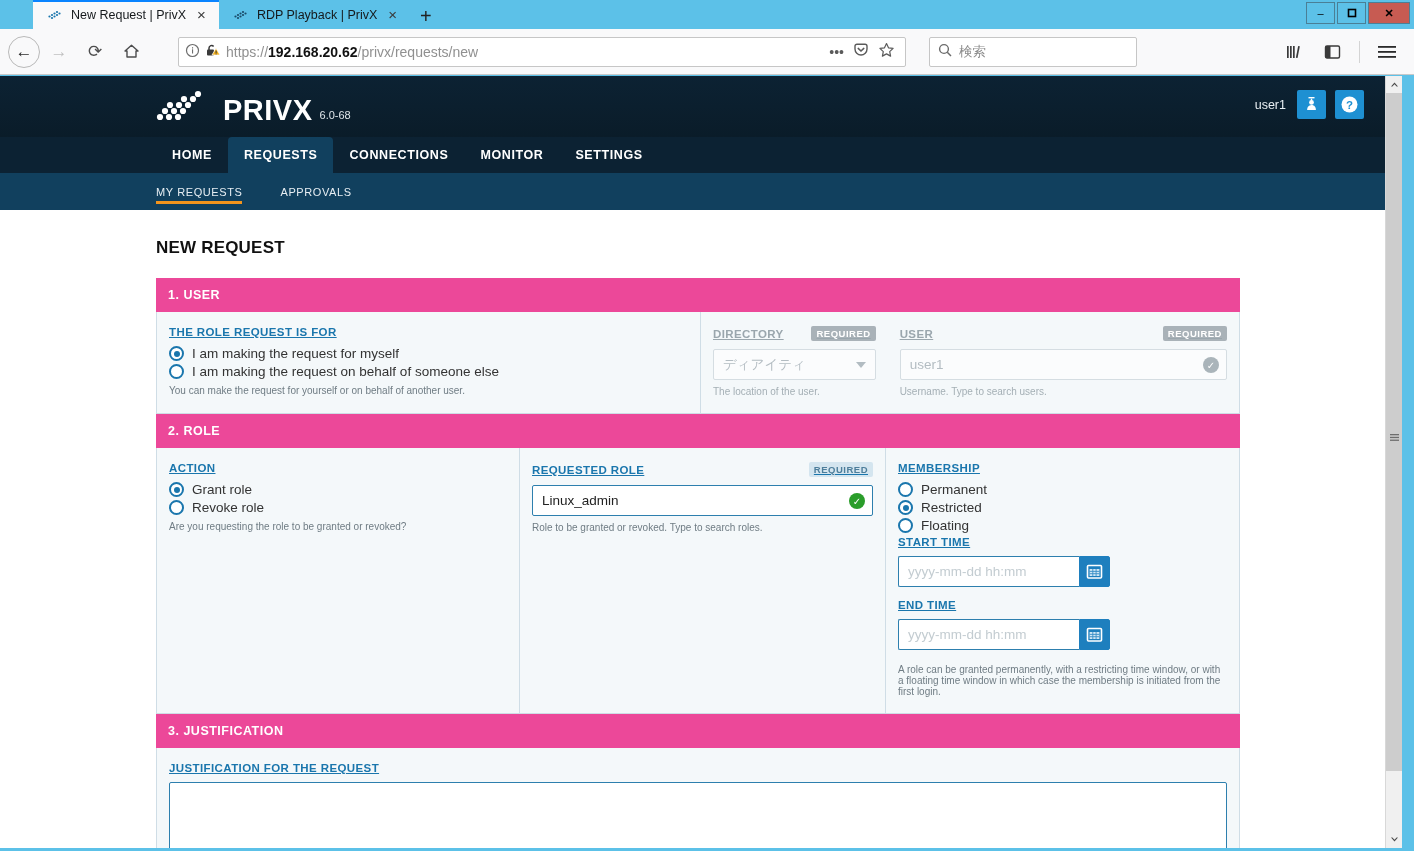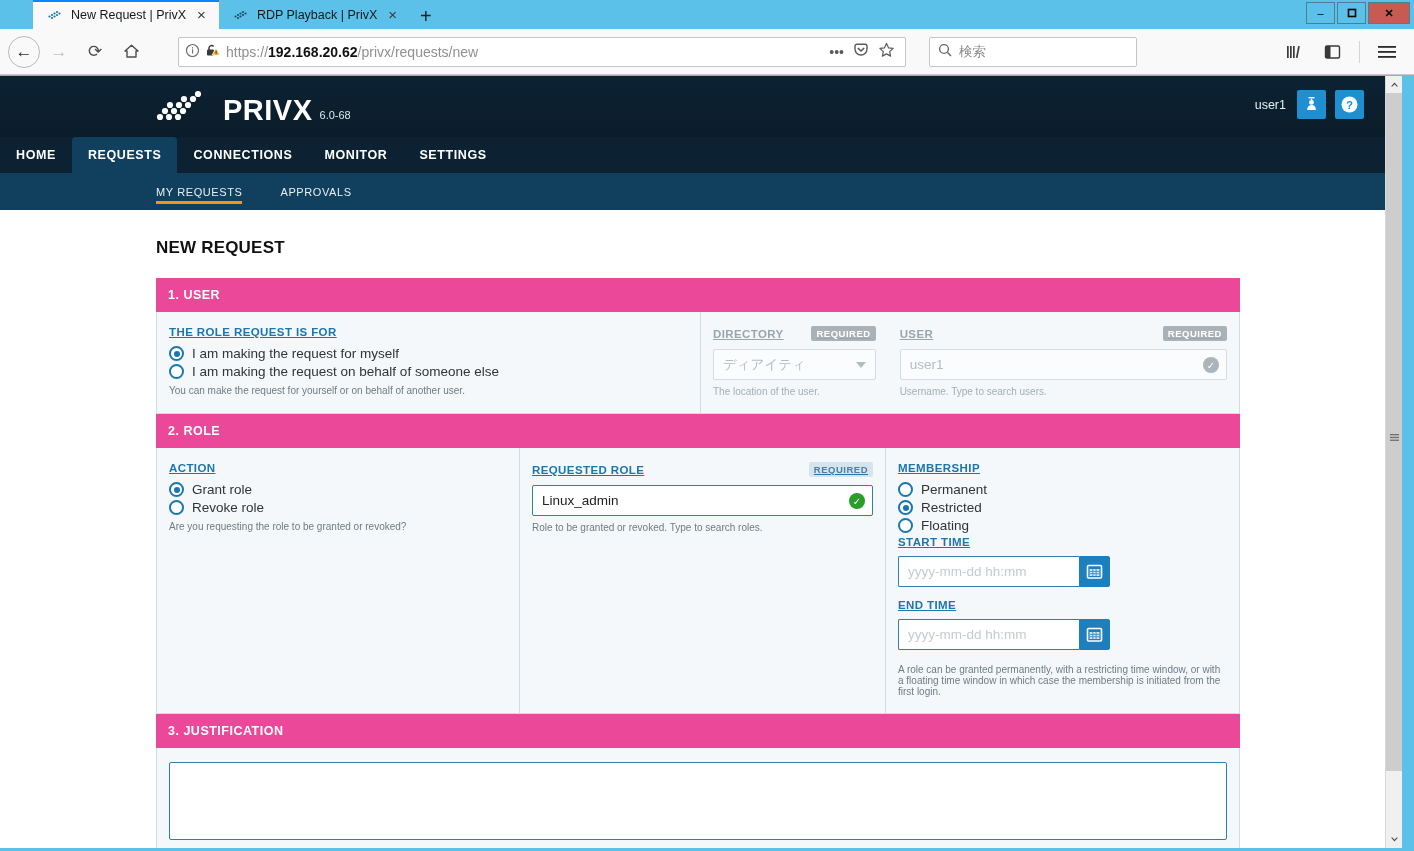--- a/index.html
+++ b/index.html
@@ -92,21 +92,21 @@
   .logo-ver { color: #dfe6ea; font-size: 11px; padding-bottom: 3px; }
 
   .top-right { position: absolute; right: 24px; top: 14px; display: flex; align-items: center; gap: 9px; }
   .username { color: #e8eef2; font-size: 12.5px; margin-right: 2px; }
   .tbtn {
     width: 29px; height: 29px; background: #1e90d2; border-radius: 2px;
     display: flex; align-items: center; justify-content: center; cursor: pointer;
   }
 
   .privx-nav {
-    height: 36px; background: #0c2233; display: flex; align-items: stretch; 
+    height: 36px; background: #0c2233; display: flex; align-items: stretch; padding-left: 156px;
   }
   .nav-item {
     display: flex; align-items: center; padding: 0 16px; color: #fff;
     font-size: 12.5px; font-weight: 700; letter-spacing: .6px; cursor: pointer;
   }
   .nav-item.active { background: #11405e; border-radius: 4px 4px 0 0; }
 
   .privx-sub {
     height: 37px; background: #11405e; display: flex; align-items: stretch; padding-left: 156px;
   }
@@ -533,20 +533,21 @@
                 </div>
               </div>
 
               <div class="helptext" style="width:100%; margin-top:14px;">A role can be granted permanently, with a restricting time window, or with a floating time window in which case the membership is initiated from the first login.</div>
             </div>
           </div>
 
           <div class="sec-head">3. JUSTIFICATION</div>
           <div class="sec-body" style="display:block;">
             <div class="col" style="padding:14px 12px 18px 12px;">
+              <div class="flabel">JUSTIFICATION FOR THE REQUEST</div>
               <div class="area-wrap">
                 <textarea class="just-area" style=""></textarea>
 
               </div>
 
             </div>
           </div>
 
         </div>
       </div>

